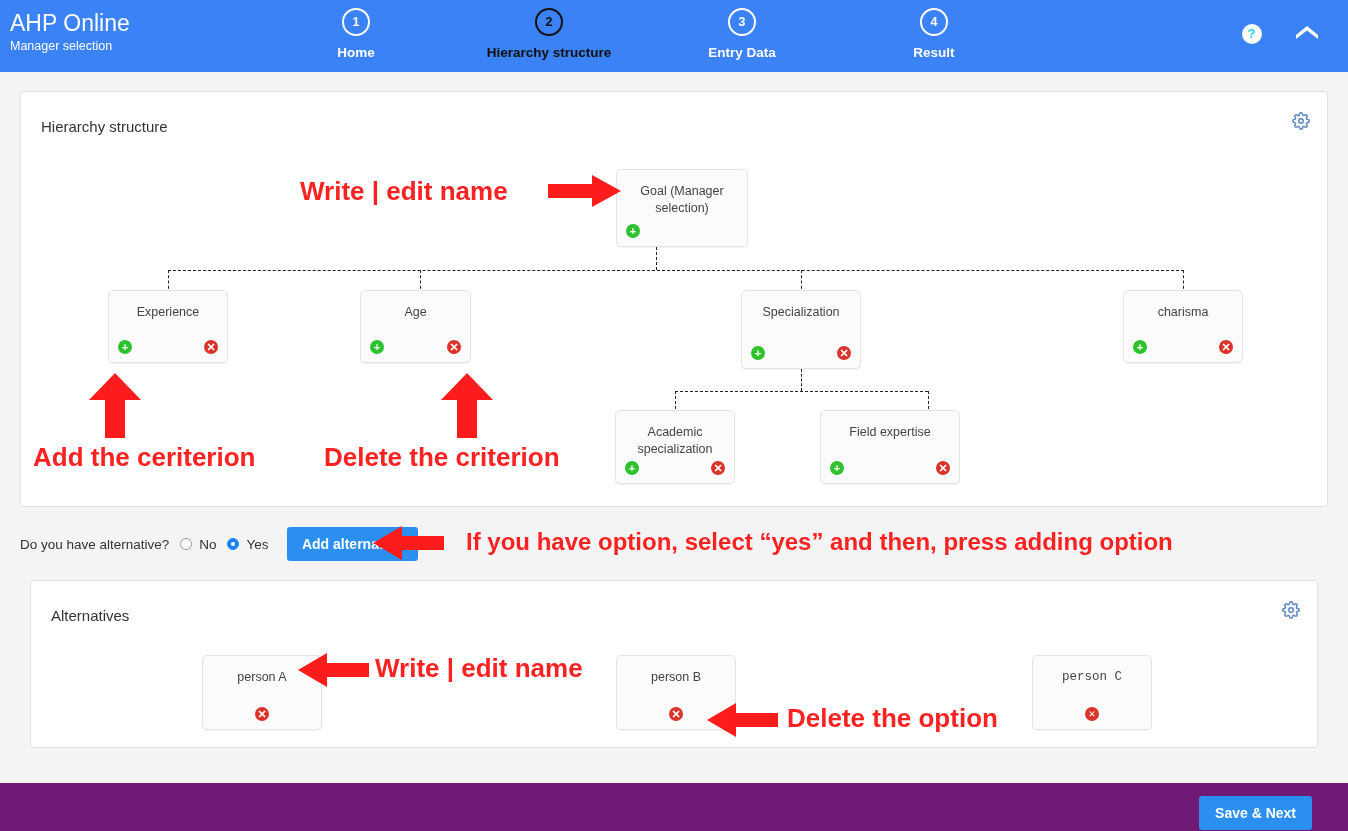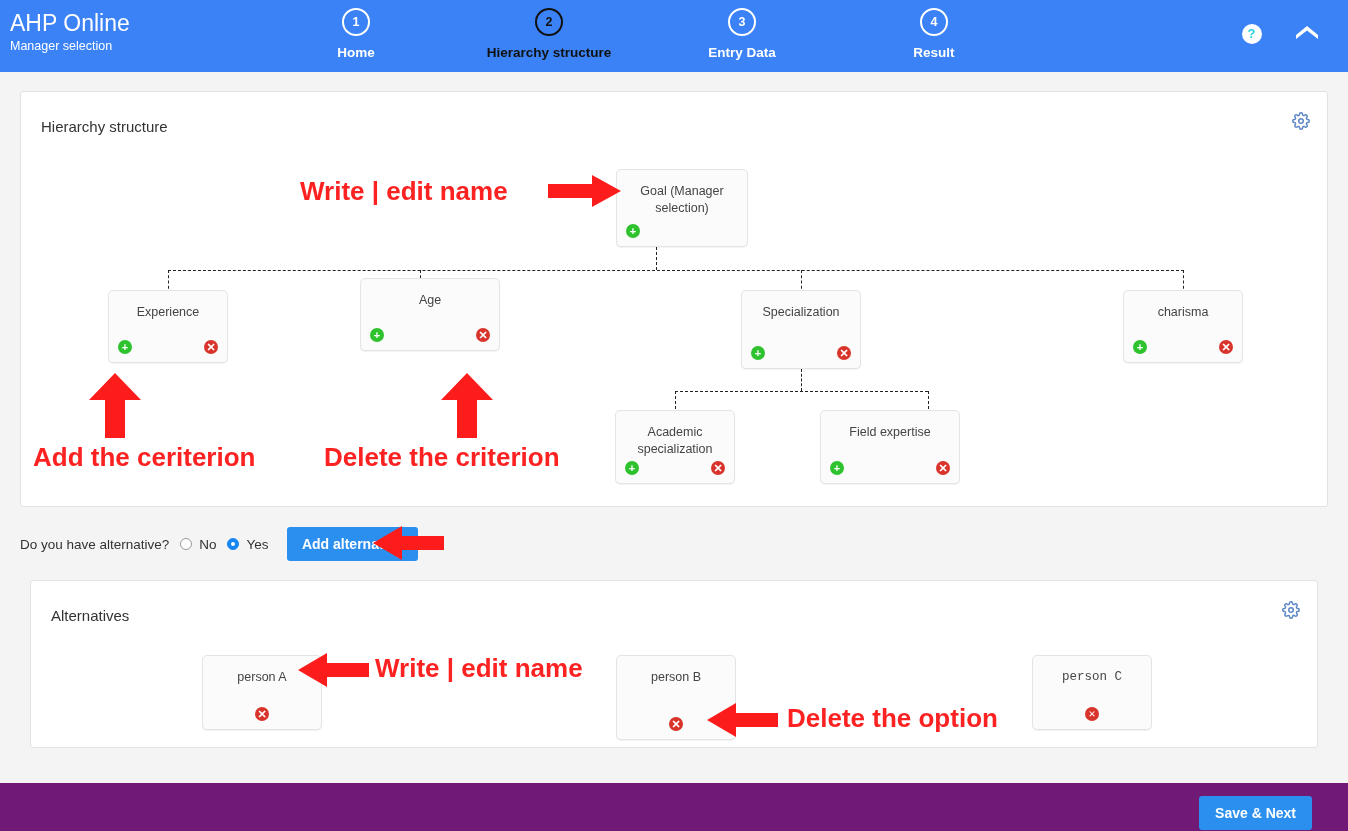--- a/index.html
+++ b/index.html
@@ -188,21 +188,21 @@
       <div class="node-label">Goal (Manager selection)</div>
       <span class="btn-add">+</span>
     </div>
 
     <div class="node" style="left:87px; top:198px; width:120px; height:73px;">
       <div class="node-label">Experience</div>
       <span class="btn-add">+</span>
       <span class="btn-del">✕</span>
     </div>
 
-    <div class="node" style="left:339px; top:186px; width:140px; height:73px;">
+    <div class="node" style="left:339px; top:198px; width:111px; height:73px;">
       <div class="node-label">Age</div>
       <span class="btn-add">+</span>
       <span class="btn-del">✕</span>
     </div>
 
     <div class="node" style="left:720px; top:198px; width:120px; height:79px;">
       <div class="node-label">Specialization</div>
       <span class="btn-add">+</span>
       <span class="btn-del">✕</span>
     </div>
@@ -254,36 +254,37 @@
     <span class="radio checked"></span>
     <span class="radio-label">Yes</span>
     <button id="add-alt-btn">Add alternative</button>
   </div>
 
   <div class="arrow" style="left:372px; top:524px;">
     <svg width="73" height="38" viewBox="0 0 73 38">
       <path d="M72 12 L30 12 L30 2 L1 19 L30 36 L30 26 L72 26 Z" fill="#fd1c1c"></path>
     </svg>
   </div>
+  <div class="anno" style="left:466px; top:528px; font-size:24px;">If you have option, select “yes” and then, press adding option</div>
 
   <div class="card" id="alternatives-card">
     <div class="card-title">Alternatives</div>
     <div class="gear">
       <svg width="18" height="18" viewBox="0 0 24 24" fill="none" stroke="#5b87c5" stroke-width="2">
         <circle cx="12" cy="12" r="3"></circle>
         <path d="M19.4 15a1.65 1.65 0 0 0 .33 1.82l.06.06a2 2 0 1 1-2.83 2.83l-.06-.06a1.65 1.65 0 0 0-1.82-.33 1.65 1.65 0 0 0-1 1.51V21a2 2 0 0 1-4 0v-.09A1.65 1.65 0 0 0 9 19.4a1.65 1.65 0 0 0-1.82.33l-.06.06a2 2 0 1 1-2.83-2.83l.06-.06A1.65 1.65 0 0 0 4.6 15a1.65 1.65 0 0 0-1.51-1H3a2 2 0 0 1 0-4h.09A1.65 1.65 0 0 0 4.6 9a1.65 1.65 0 0 0-.33-1.82l-.06-.06a2 2 0 1 1 2.83-2.83l.06.06A1.65 1.65 0 0 0 9 4.6 1.65 1.65 0 0 0 10 3.09V3a2 2 0 0 1 4 0v.09A1.65 1.65 0 0 0 15 4.6a1.65 1.65 0 0 0 1.82-.33l.06-.06a2 2 0 1 1 2.83 2.83l-.06.06A1.65 1.65 0 0 0 19.4 9v0a1.65 1.65 0 0 0 1.51 1H21a2 2 0 0 1 0 4h-.09a1.65 1.65 0 0 0-1.51 1z"></path>
       </svg>
     </div>
 
     <div class="node" style="left:171px; top:74px; width:120px; height:75px;">
       <div class="node-label">person A</div>
       <span class="btn-del center">✕</span>
     </div>
 
-    <div class="node" style="left:585px; top:74px; width:120px; height:85px;">
+    <div class="node" style="left:585px; top:74px; width:120px; height:75px;">
       <div class="node-label">person B</div>
       <span class="btn-del center">✕</span>
     </div>
 
     <div class="node" style="left:1001px; top:74px; width:120px; height:75px;font-family:Liberation Mono, monospace;">
       <div class="node-label">person C</div>
       <span class="btn-del center">✕</span>
     </div>
   </div>
 

